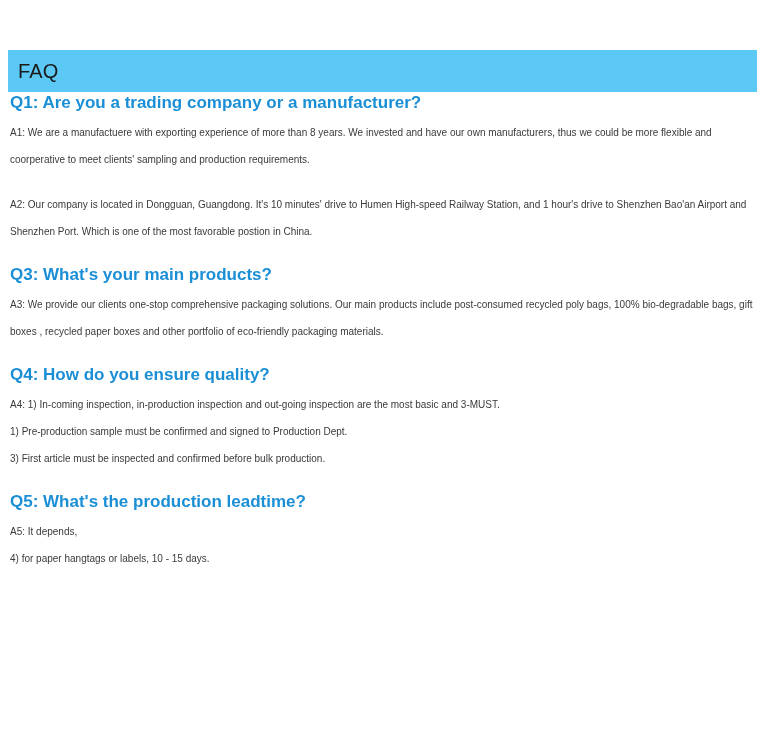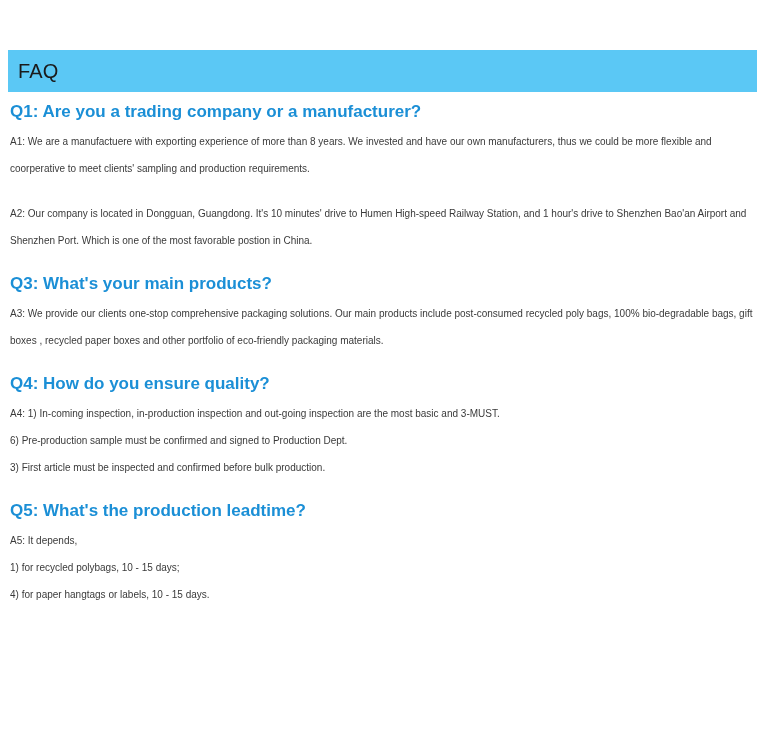--- a/index.html
+++ b/index.html
@@ -34,21 +34,21 @@
   .faq-header-title {
     font-size: 20px;
     color: #1a1a1a;
     padding-left: 10px;
     font-weight: normal;
     letter-spacing: 0.2px;
   }
   .faq-body {
     position: absolute;
     left: 10px;
-    top: 56px;
+    top: 47px;
     width: 745px;
   }
   .faq-block {
     margin-bottom: 18px;
   }
   .faq-q {
     color: #1b8fd6;
     font-size: 17px;
     font-weight: bold;
     margin: 0 0 4px 0;
@@ -92,28 +92,27 @@
       <p class="faq-q">Q3: What's your main products?</p>
       <p class="faq-a">
         <span class="line">A3: We provide our clients one-stop comprehensive packaging solutions. Our main products include post-consumed recycled poly bags, 100% bio-degradable bags, gift boxes , recycled paper boxes and other portfolio of eco-friendly packaging materials.</span>
       </p>
     </div>
 
     <div class="faq-block">
       <p class="faq-q">Q4: How do you ensure quality?</p>
       <p class="faq-a">
         <span class="line">A4: 1) In-coming inspection, in-production inspection and out-going inspection are the most basic and 3-MUST.</span>
-        <span class="line">6) Pre-production sample must be confirmed and signed to Production Dept.</span>
+        <span class="line">1) Pre-production sample must be confirmed and signed to Production Dept.</span>
         <span class="line">3) First article must be inspected and confirmed before bulk production.</span>
       </p>
     </div>
 
     <div class="faq-block">
       <p class="faq-q">Q5: What's the production leadtime?</p>
       <p class="faq-a">
         <span class="line">A5: It depends,</span>
-        <span class="line">1) for recycled polybags, 10 - 15 days;</span>
         <span class="line">4) for paper hangtags or labels, 10 - 15 days.</span>
       </p>
     </div>
 
   </div>
 </div>
 
 </body></html>

